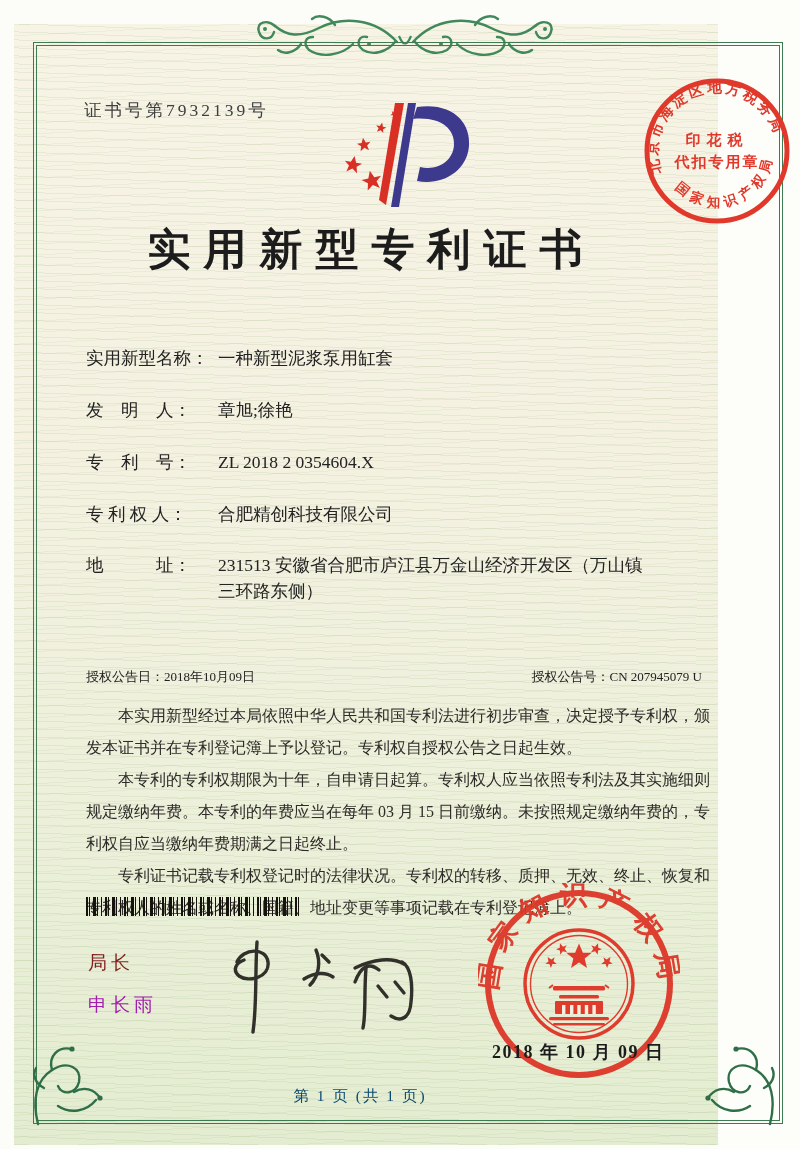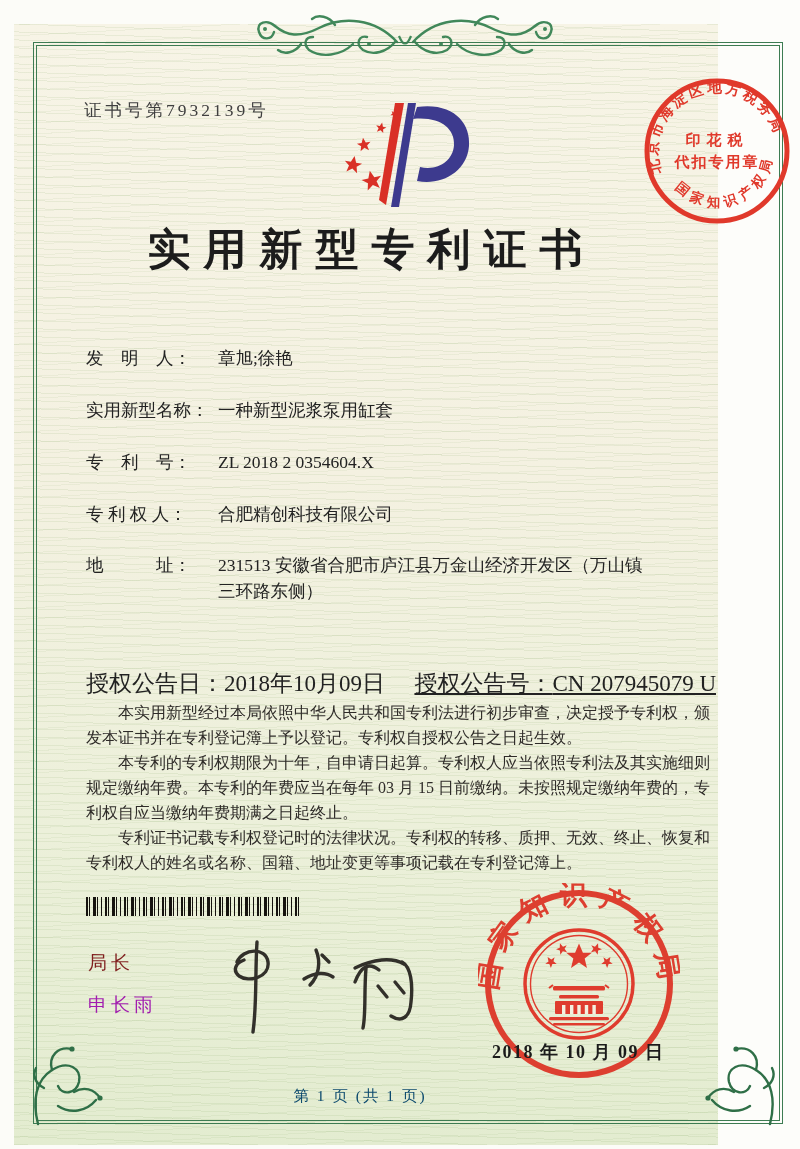--- a/index.html
+++ b/index.html
@@ -15,23 +15,23 @@
   .panel{position:absolute;left:33px;top:42px;width:748px;height:1080px;border:1px solid #3d7c52;}
   .panel::before{content:"";position:absolute;inset:2px;border:1px solid #3d7c52;}
   .abs{position:absolute;}
   .cert-no{left:84px;top:98px;font-size:17.5px;letter-spacing:3px;color:#3f3f3f;}
   .title{left:0;right:0;top:221px;text-align:center;font-size:43px;font-weight:700;letter-spacing:13px;padding-left:23px;color:#1c1c1c;}
   .fields{left:86px;top:344px;width:628px;font-size:17.5px;color:#222;}
   .frow{line-height:29px;margin-bottom:23px;display:flex;}
   .frow.addr{line-height:26px;margin-bottom:0;}
   .flabel{display:inline-block;width:132px;flex:0 0 132px;}
   .fvalue{flex:1;}
-  .grant{left:86px;top:668px;width:660px;font-size:23px;color:#222;display:flex;}
-  .grant .g2{margin-left:auto;margin-right:30px;text-decoration:underline;}
-  .paras{left:86px;top:700px;width:630px;font-size:16px;line-height:25px;color:#2e2b28;}
+  .grant{left:86px;top:668px;width:660px;font-size:13px;color:#222;display:flex;}
+  .grant .g2{margin-left:auto;margin-right:44px;}
+  .paras{left:86px;top:700px;width:630px;font-size:16px;line-height:32px;color:#2e2b28;}
   .paras p{margin:0;text-indent:2em;}
   .barcode{left:86px;top:897px;width:215px;height:19px;
     background:repeating-linear-gradient(90deg,#16130f 0 2px,transparent 2px 3px,#16130f 3px 4px,transparent 4px 7px,#16130f 7px 10px,transparent 10px 11px,#16130f 11px 12px,transparent 12px 15px,#16130f 15px 16px,transparent 16px 19px);}
   .signer-title{left:88px;top:950px;font-size:19px;letter-spacing:4px;color:#7f1d1d;}
   .signer-name{left:88px;top:992px;font-size:19px;letter-spacing:4px;color:#a21caf;}
   .seal-date{left:492px;top:1040px;font-size:18px;font-weight:600;letter-spacing:1.5px;color:#1b1b1b;z-index:6;text-align:center;}
   .footer{left:0;right:0;top:1086px;text-align:center;font-size:15.5px;letter-spacing:2px;color:#0c4a6e;}
   .stamp{left:640px;top:74px;width:154px;height:154px;z-index:5;}
   .seal{left:478px;top:883px;width:202px;height:202px;z-index:5;opacity:.94;}
   .logo{left:322px;top:101px;width:160px;height:116px;}
@@ -123,26 +123,26 @@
       <use href="#st" transform="translate(42,44) scale(0.72) rotate(-8)"></use>
       <use href="#st" transform="translate(59,27) scale(0.55) rotate(12)"></use>
       <use href="#st" transform="translate(72,13) scale(0.38) rotate(35)"></use>
     </g>
   </svg>
 
   <div class="abs title">实用新型专利证书</div>
 
   <div class="abs fields">
     <div class="frow">
+      <span class="flabel">实用新型名称：</span>
+      <span class="fvalue">一种新型泥浆泵用缸套</span>
+    </div>
+    <div class="frow">
       <span class="flabel">发　明　人：</span>
       <span class="fvalue">章旭;徐艳</span>
-    </div>
-    <div class="frow">
-      <span class="flabel">实用新型名称：</span>
-      <span class="fvalue">一种新型泥浆泵用缸套</span>
     </div>
     <div class="frow">
       <span class="flabel">专　利　号：</span>
       <span class="fvalue">ZL 2018 2 0354604.X</span>
     </div>
     <div class="frow">
       <span class="flabel">专 利 权 人：</span>
       <span class="fvalue">合肥精创科技有限公司</span>
     </div>
     <div class="frow addr">

